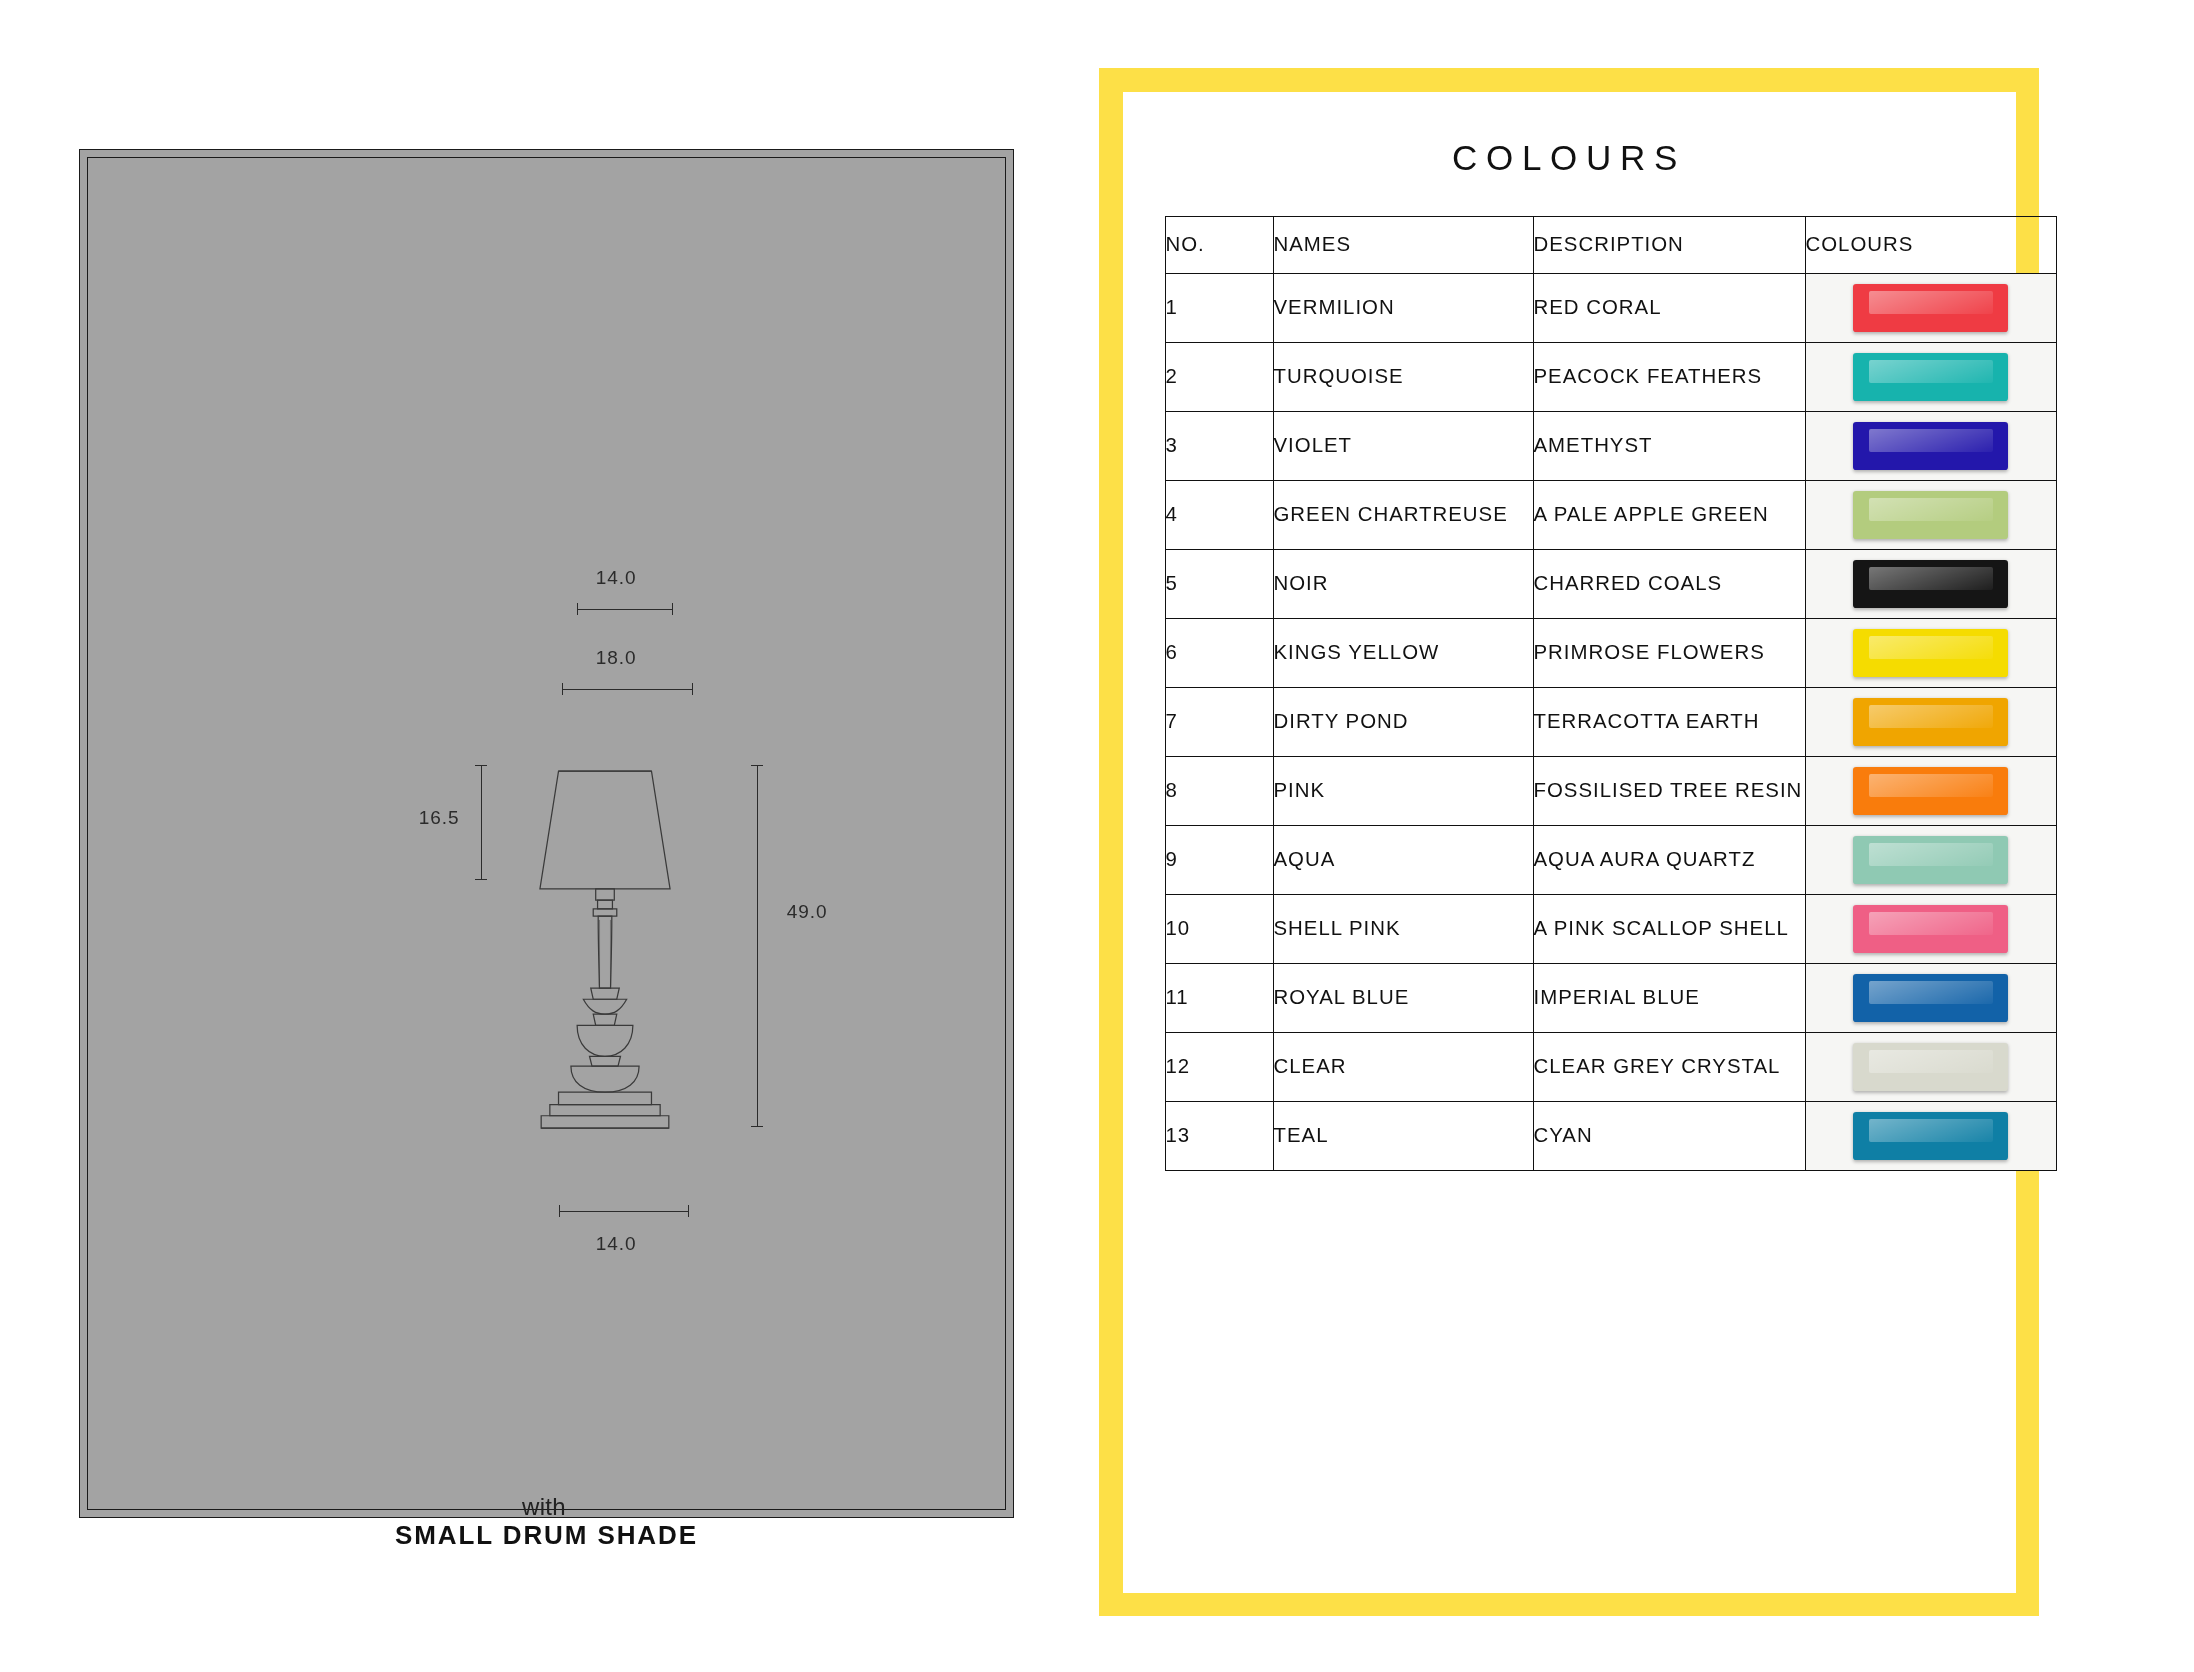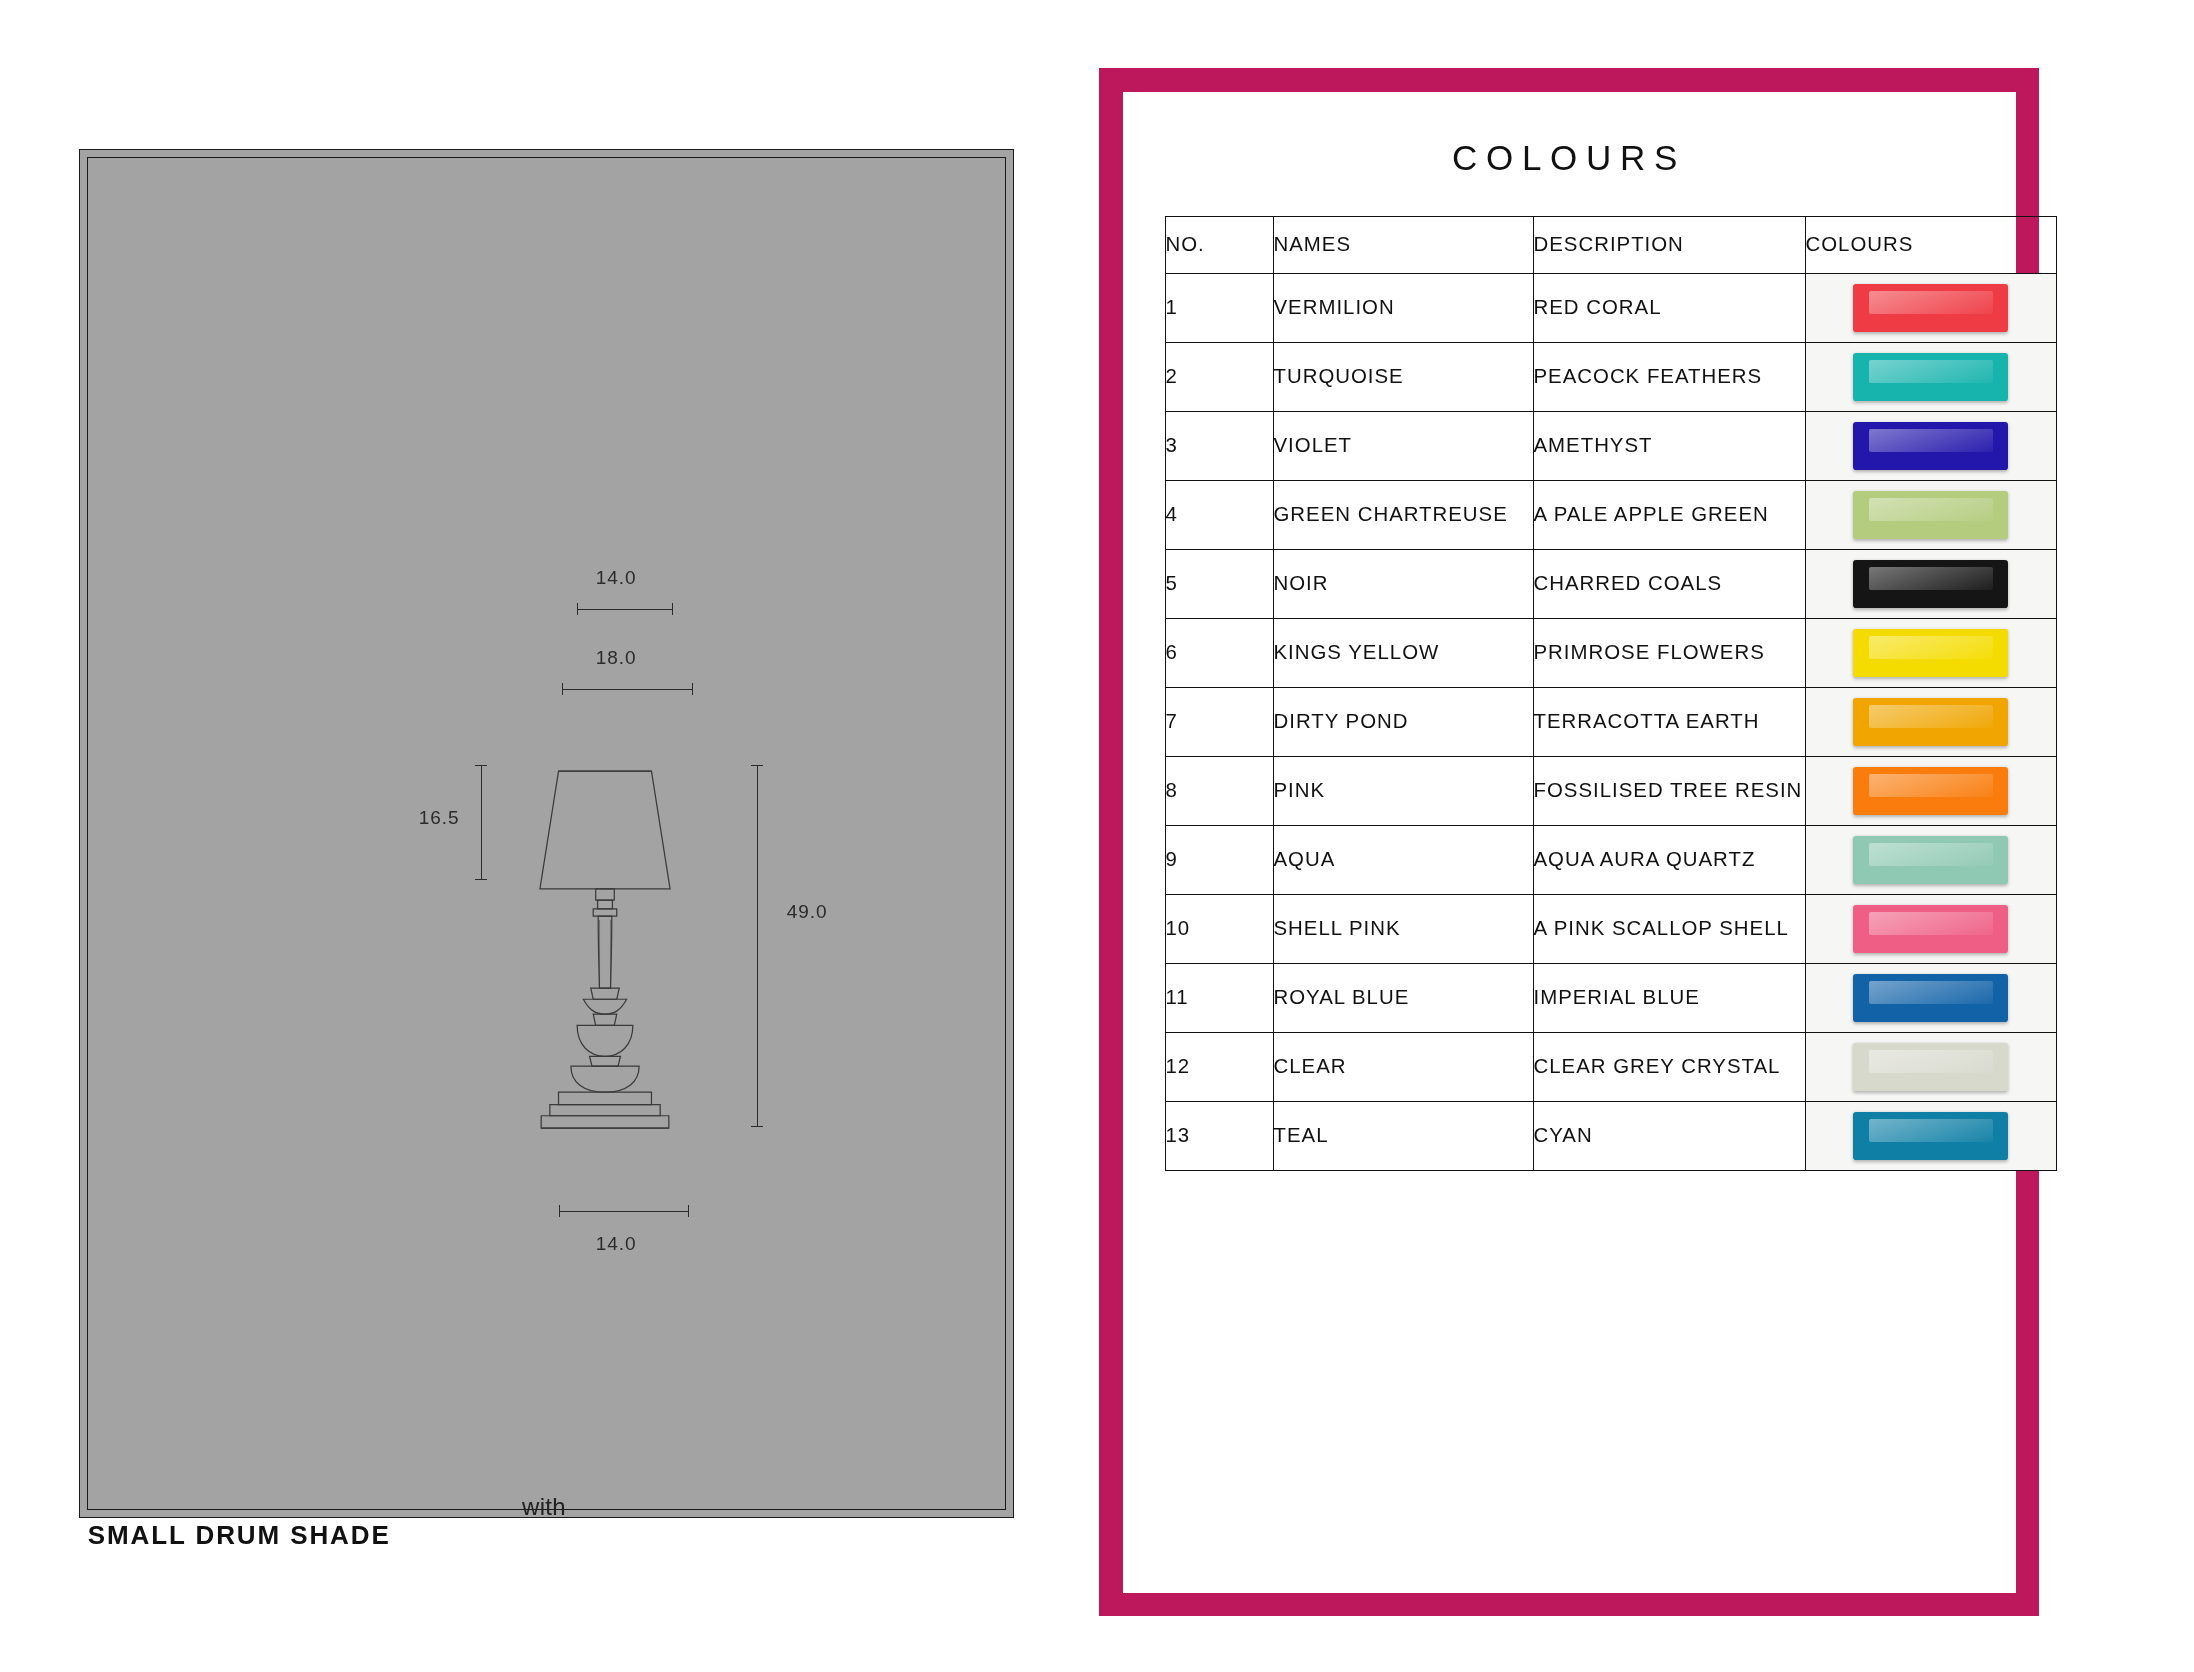--- a/index.html
+++ b/index.html
@@ -95,34 +95,35 @@
     text-align: center;
     font-size: 24px;
     color: #222;
     letter-spacing: 0.3px;
   }
   .caption-main {
     position: absolute;
     left: 0;
     right: 0;
     top: 1362px;
+    text-align: center;
     font-size: 26px;
     font-weight: bold;
     letter-spacing: 1.9px;
     color: #111;
   }
 
   
   .colours-panel {
     position: absolute;
     left: 1099px;
     top: 68px;
     width: 940px;
     height: 1548px;
-    background: #be185d;
+    background: #fde047;
     box-sizing: border-box;
     padding: 23.5px;
   }
   .colours-inner {
     width: 100%;
     height: 100%;
     background: #ffffff;
     box-sizing: border-box;
     position: relative;
   }

